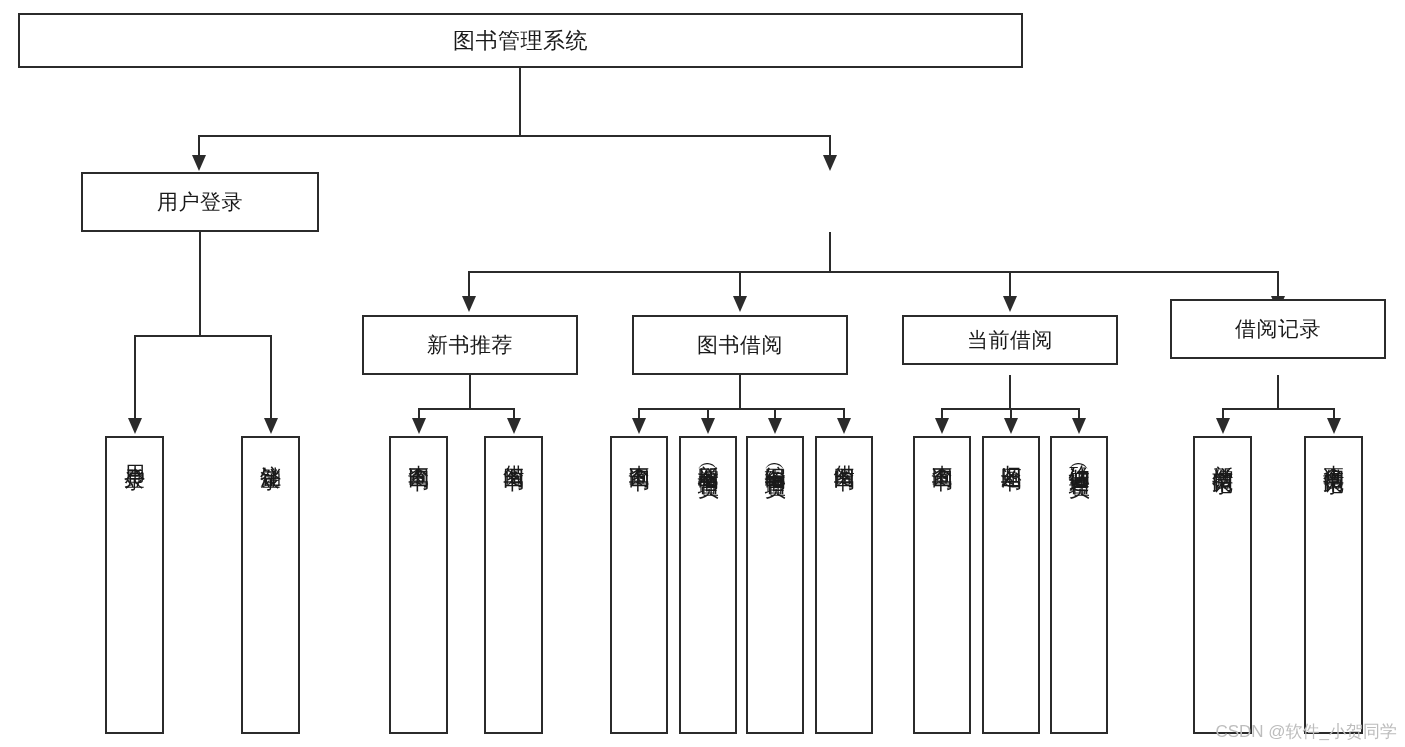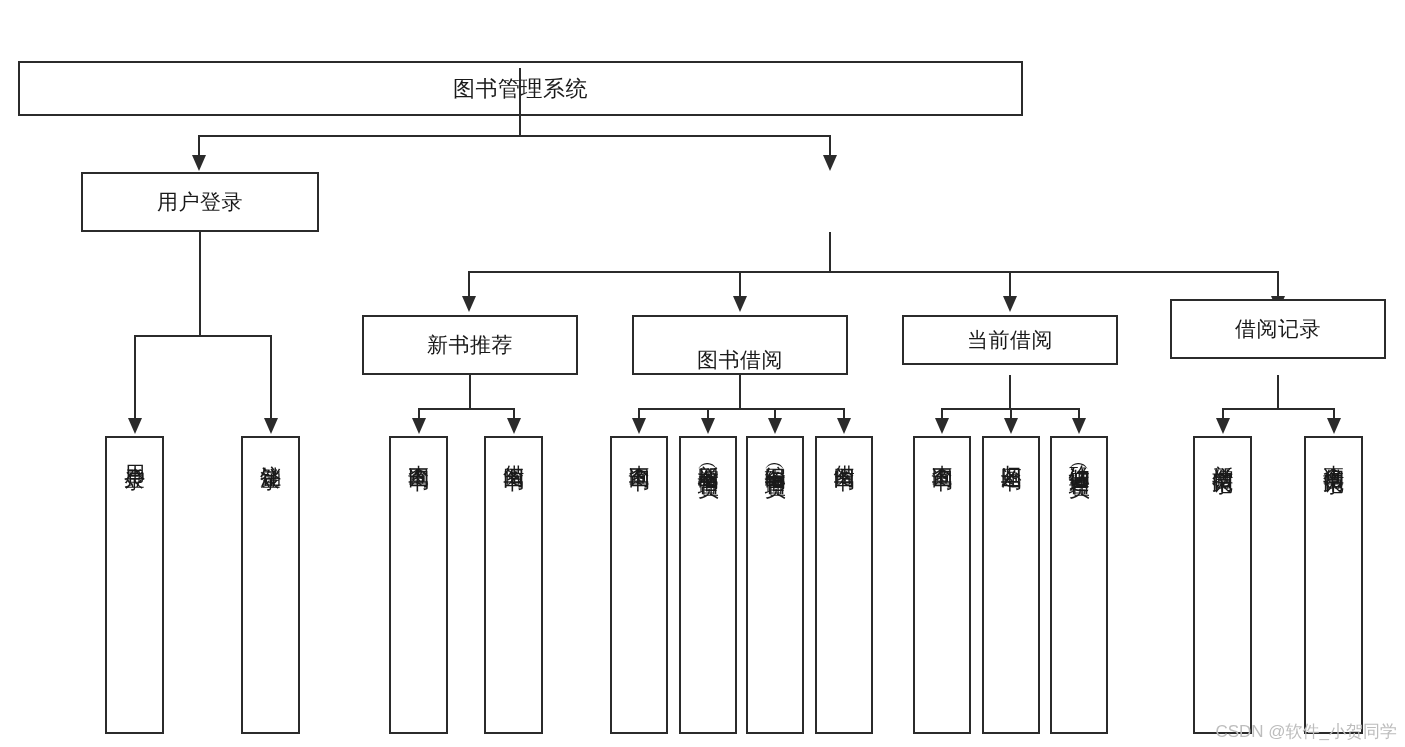--- a/index.html
+++ b/index.html
@@ -79,21 +79,21 @@
     color: #bdbdbd;
     white-space: nowrap;
     pointer-events: none;
   }
 </style>
 </head>
 <body>
 
 <div id="diagram-root">
 
-  <div class="node horiz root" style="left:18px; top:13px; width:1005px; height:55px;margin-top:48px;">
+  <div class="node horiz root" style="left:18px; top:13px; width:1005px; height:55px;">
     <span class="label">图书管理系统</span>
   </div>
 
   <div class="ln v" style="left:519px; top:68px; width:2px; height:67px;"></div>
 
   <div class="ln h" style="left:198px; top:135px; width:633px; height:2px;"></div>
   <div class="ln v" style="left:198px; top:135px; width:2px; height:22px;"></div>
   <div class="arrow" style="left:192px; top:155px;"></div>
   <div class="ln v" style="left:829px; top:135px; width:2px; height:22px;"></div>
   <div class="arrow" style="left:823px; top:155px;"></div>
@@ -128,21 +128,21 @@
 
   <div class="ln v" style="left:1009px; top:271px; width:2px; height:27px;"></div>
   <div class="arrow" style="left:1003px; top:296px;"></div>
 
   <div class="ln v" style="left:1277px; top:271px; width:2px; height:27px;"></div>
   <div class="arrow" style="left:1271px; top:296px;"></div>
 
   <div class="node horiz" style="left:362px; top:315px; width:216px; height:60px;">
     <span class="label">新书推荐</span>
   </div>
-  <div class="node horiz" style="left:632px; top:315px; width:216px; height:60px;align-items:flex-end;">
+  <div class="node horiz" style="left:632px; top:315px; width:216px; height:60px;">
     <span class="label">图书借阅</span>
   </div>
   <div class="node horiz" style="left:902px; top:315px; width:216px; height:50px;">
     <span class="label">当前借阅</span>
   </div>
   <div class="node horiz" style="left:1170px; top:299px; width:216px; height:60px;">
     <span class="label">借阅记录</span>
   </div>
 
   <div class="ln v" style="left:469px; top:375px; width:2px; height:33px;"></div>

